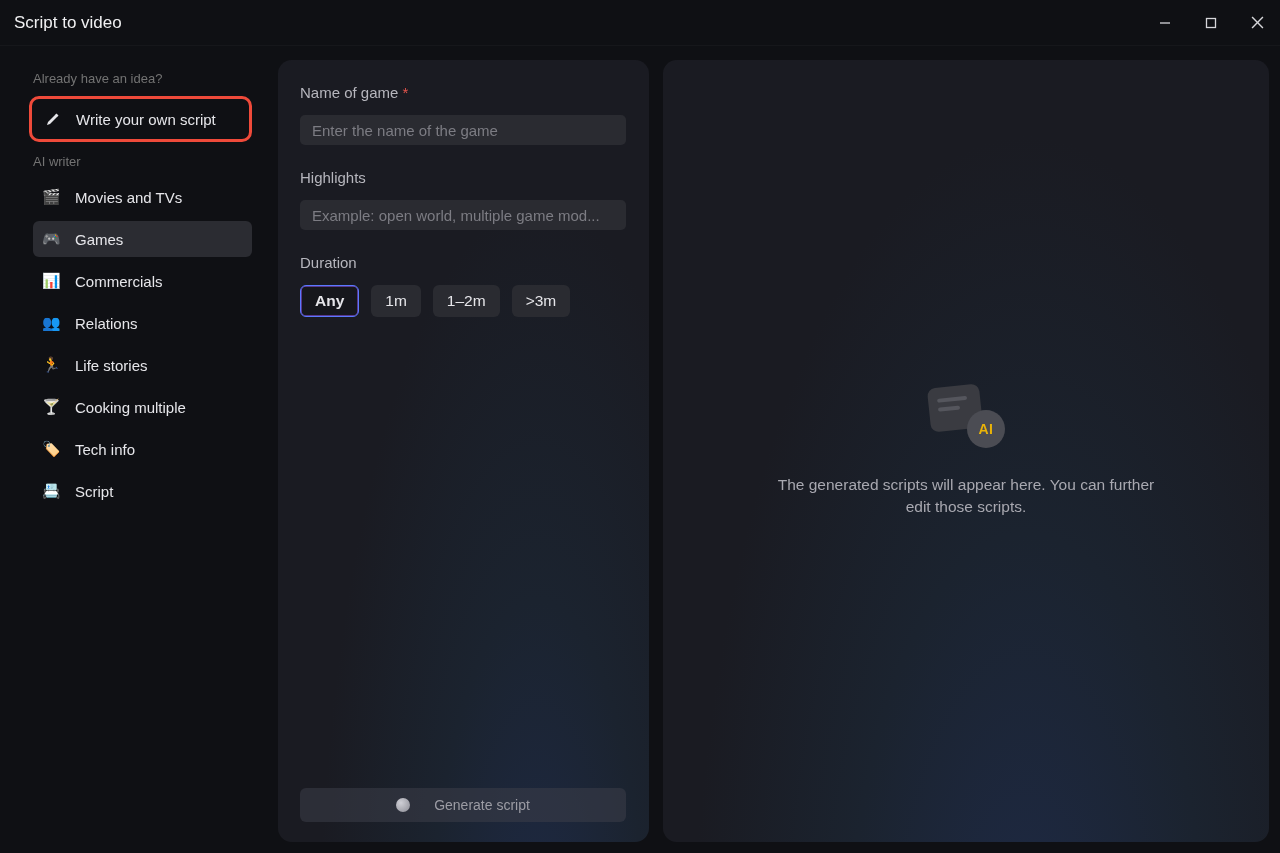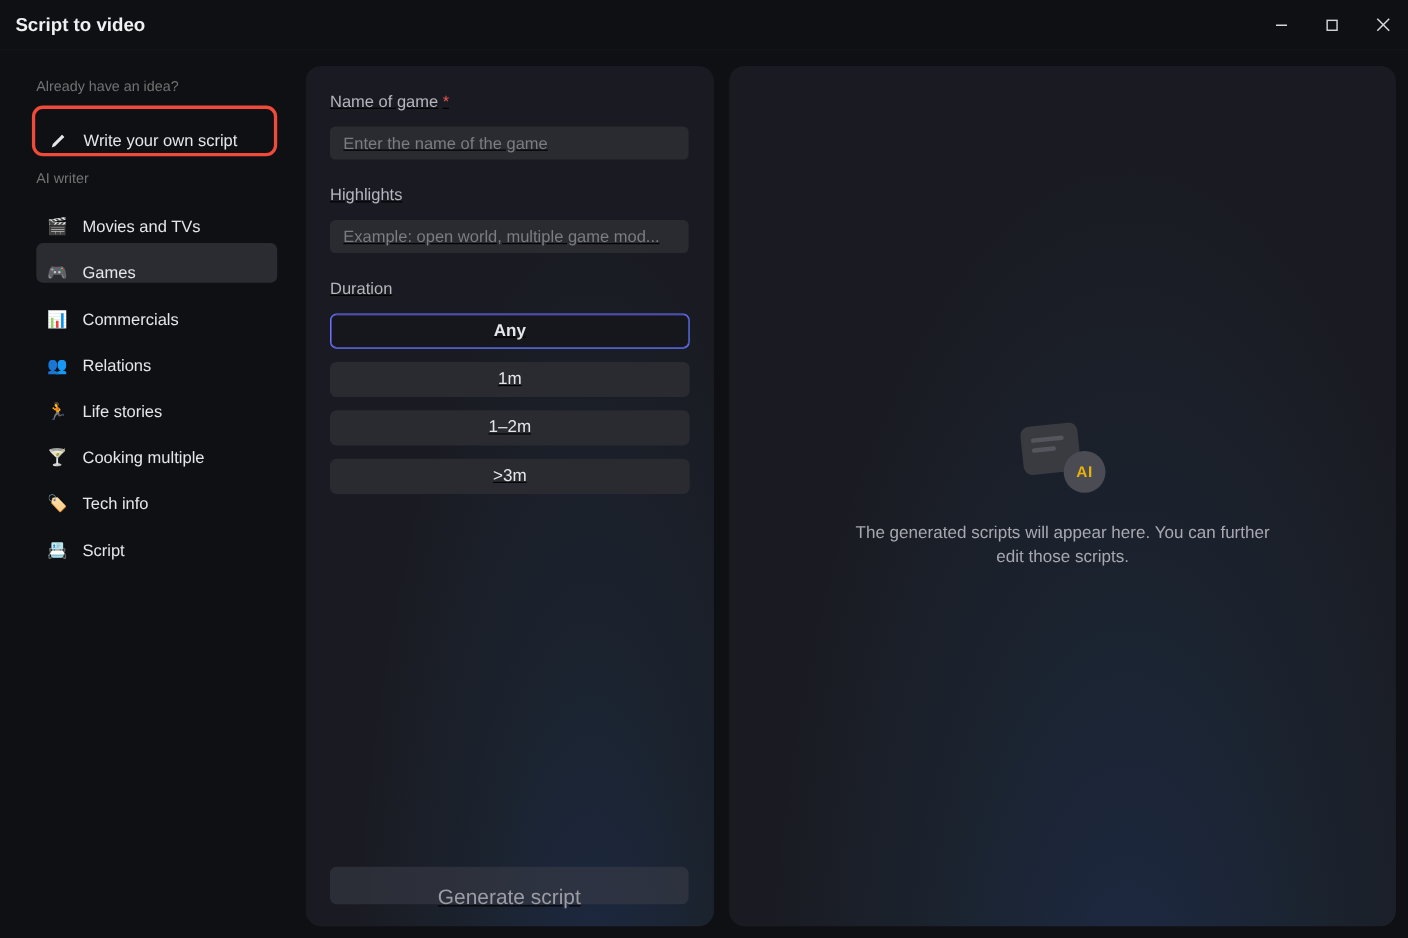--- a/index.html
+++ b/index.html
@@ -1,52 +1,52 @@
 <!DOCTYPE html>
 <html><head>
 <meta charset="utf-8">
 <style>
   * { box-sizing: border-box; margin: 0; padding: 0; }
   html, body { width: 1280px; height: 853px; background: #000; overflow: hidden; font-family: "Segoe UI", Arial, sans-serif; }
   .window { width: 1280px; height: 853px; background: #0f1014; display: flex; flex-direction: column; }
 
   
   .titlebar { height: 46px; display: flex; align-items: center; justify-content: space-between; padding: 0 0 0 14px; border-bottom: 1px solid rgba(255,255,255,0.03); }
-  .titlebar-title { color: #f0f0f2; font-size: 17px; font-weight: 700; }
+  .titlebar-title { color: #f0f0f2; font-size: 17px; font-weight: 400; }
   .win-controls { display: flex; height: 100%; }
   .win-btn { width: 46px; display: flex; align-items: center; justify-content: center; color: #d6d6da; }
   .win-btn svg { display: block; }
 
   
   .content { flex: 1; display: flex; gap: 14px; padding: 14px 11px 11px 11px; background: #0f1014; }
 
   
   .sidebar { width: 253px; padding: 3px 12px 0 22px; }
   .side-section { color: #737373; font-size: 13px; margin: 8px 0 10px 0; }
-  .side-item { display: flex; align-items: flex-end; gap: 14px; height: 36px; padding: 0 10px; border-radius: 6px; color: #e6e6ea; font-size: 15px; cursor: pointer; margin-bottom: 6px; }
+  .side-item { display: flex; align-items: center; gap: 14px; height: 36px; padding: 0 10px; border-radius: 6px; color: #e6e6ea; font-size: 15px; cursor: pointer; margin-bottom: 6px; }
   .side-item.selected { background: #2b2c32; }
   .side-item .ico { width: 18px; height: 18px; display: flex; align-items: center; justify-content: center; font-size: 15px; }
   .highlight-box { border: 3px solid #ef4a3a; border-radius: 10px; padding: 2px; margin: 0 0 8px -4px; }
   .highlight-box .side-item { margin-bottom: 0; }
 
   
-  .panel { flex: 0 0 371px; background: radial-gradient(ellipse at 70% 120%, #1e2a46 0%, #1b232f 30%, #1a1b22 60%); border-radius: 14px; padding: 24px 22px 20px 22px; position: relative; display: flex; flex-direction: column; text-decoration: underline; }
+  .panel { flex: 0 0 371px; background: radial-gradient(ellipse at 70% 120%, #1e2a46 0%, #1b232f 30%, #1a1b22 60%); border-radius: 14px; padding: 24px 22px 20px 22px; position: relative; display: flex; flex-direction: column; }
   .panel-right { flex: 1; background: radial-gradient(ellipse at 60% 120%, #1e2a46 0%, #1b232f 35%, #1a1b22 65%); border-radius: 14px; display: flex; flex-direction: column; align-items: center; justify-content: center; }
 
   .field-label { color: #b6b6bd; font-size: 15px; margin-bottom: 14px; display: flex; align-items: center; gap: 2px; }
   .req { color: #e2544c; margin-left: 2px; }
   .text-input { width: 326px; height: 30px; background: #2a2b31; border: none; border-radius: 5px; padding: 0 12px; color: #e6e6ea; font-size: 15px; outline: none; margin-bottom: 24px; }
   .text-input::placeholder { color: #7c7c83; }
 
-  .dur-row { display: flex; gap: 12px; flex-direction: column; }
+  .dur-row { display: flex; gap: 12px; }
   .dur-btn { height: 32px; padding: 0 14px; border-radius: 6px; background: #2a2b31; color: #e6e6ea; font-size: 15.5px; font-weight: 500; border: none; display: flex; align-items: center; justify-content: center; cursor: pointer; }
   .dur-btn.active { background: #16171c; font-weight: 700; border: 1.8px solid #5a79ff; box-shadow: inset 0 0 0 0.5px #9a5aff; }
 
   .generate-row { margin-top: auto; }
-  .generate-btn { width: 326px; height: 34px; border-radius: 6px; background: rgba(60,62,72,0.55); color: #9c9ca4; font-size: 19px; font-weight: 500; border: none; display: flex; align-items: center; justify-content: center; gap: 24px; cursor: not-allowed; flex-direction: column; }
+  .generate-btn { width: 326px; height: 34px; border-radius: 6px; background: rgba(60,62,72,0.55); color: #9c9ca4; font-size: 14px; font-weight: 500; border: none; display: flex; align-items: center; justify-content: center; gap: 24px; cursor: not-allowed; }
   .gen-dot { width: 14px; height: 14px; border-radius: 50%; background: radial-gradient(circle at 35% 35%, #cfcfd6, #8b8b94); }
 
   
   .ph-icon-wrap { position: relative; width: 78px; height: 64px; margin-bottom: 26px; }
   .ph-card { position: absolute; left: 2px; top: 2px; width: 52px; height: 44px; background: #3a3b41; border-radius: 8px; transform: rotate(-6deg); }
   .ph-card::before, .ph-card::after { content:""; position:absolute; left:9px; height:4px; background:#55565d; border-radius:2px; }
   .ph-card::before { top:11px; width:30px; }
   .ph-card::after { top:20px; width:22px; }
   .ph-ai { position: absolute; right: 0; bottom: 0; width: 38px; height: 38px; border-radius: 50%; background: #4b4c53; color: #eab308; font-weight: 700; font-size: 14px; display:flex; align-items:center; justify-content:center; letter-spacing:0.5px; }
   .ph-text { color: #a8a8b0; font-size: 15.5px; text-align: center; line-height: 1.45; max-width: 460px; }

